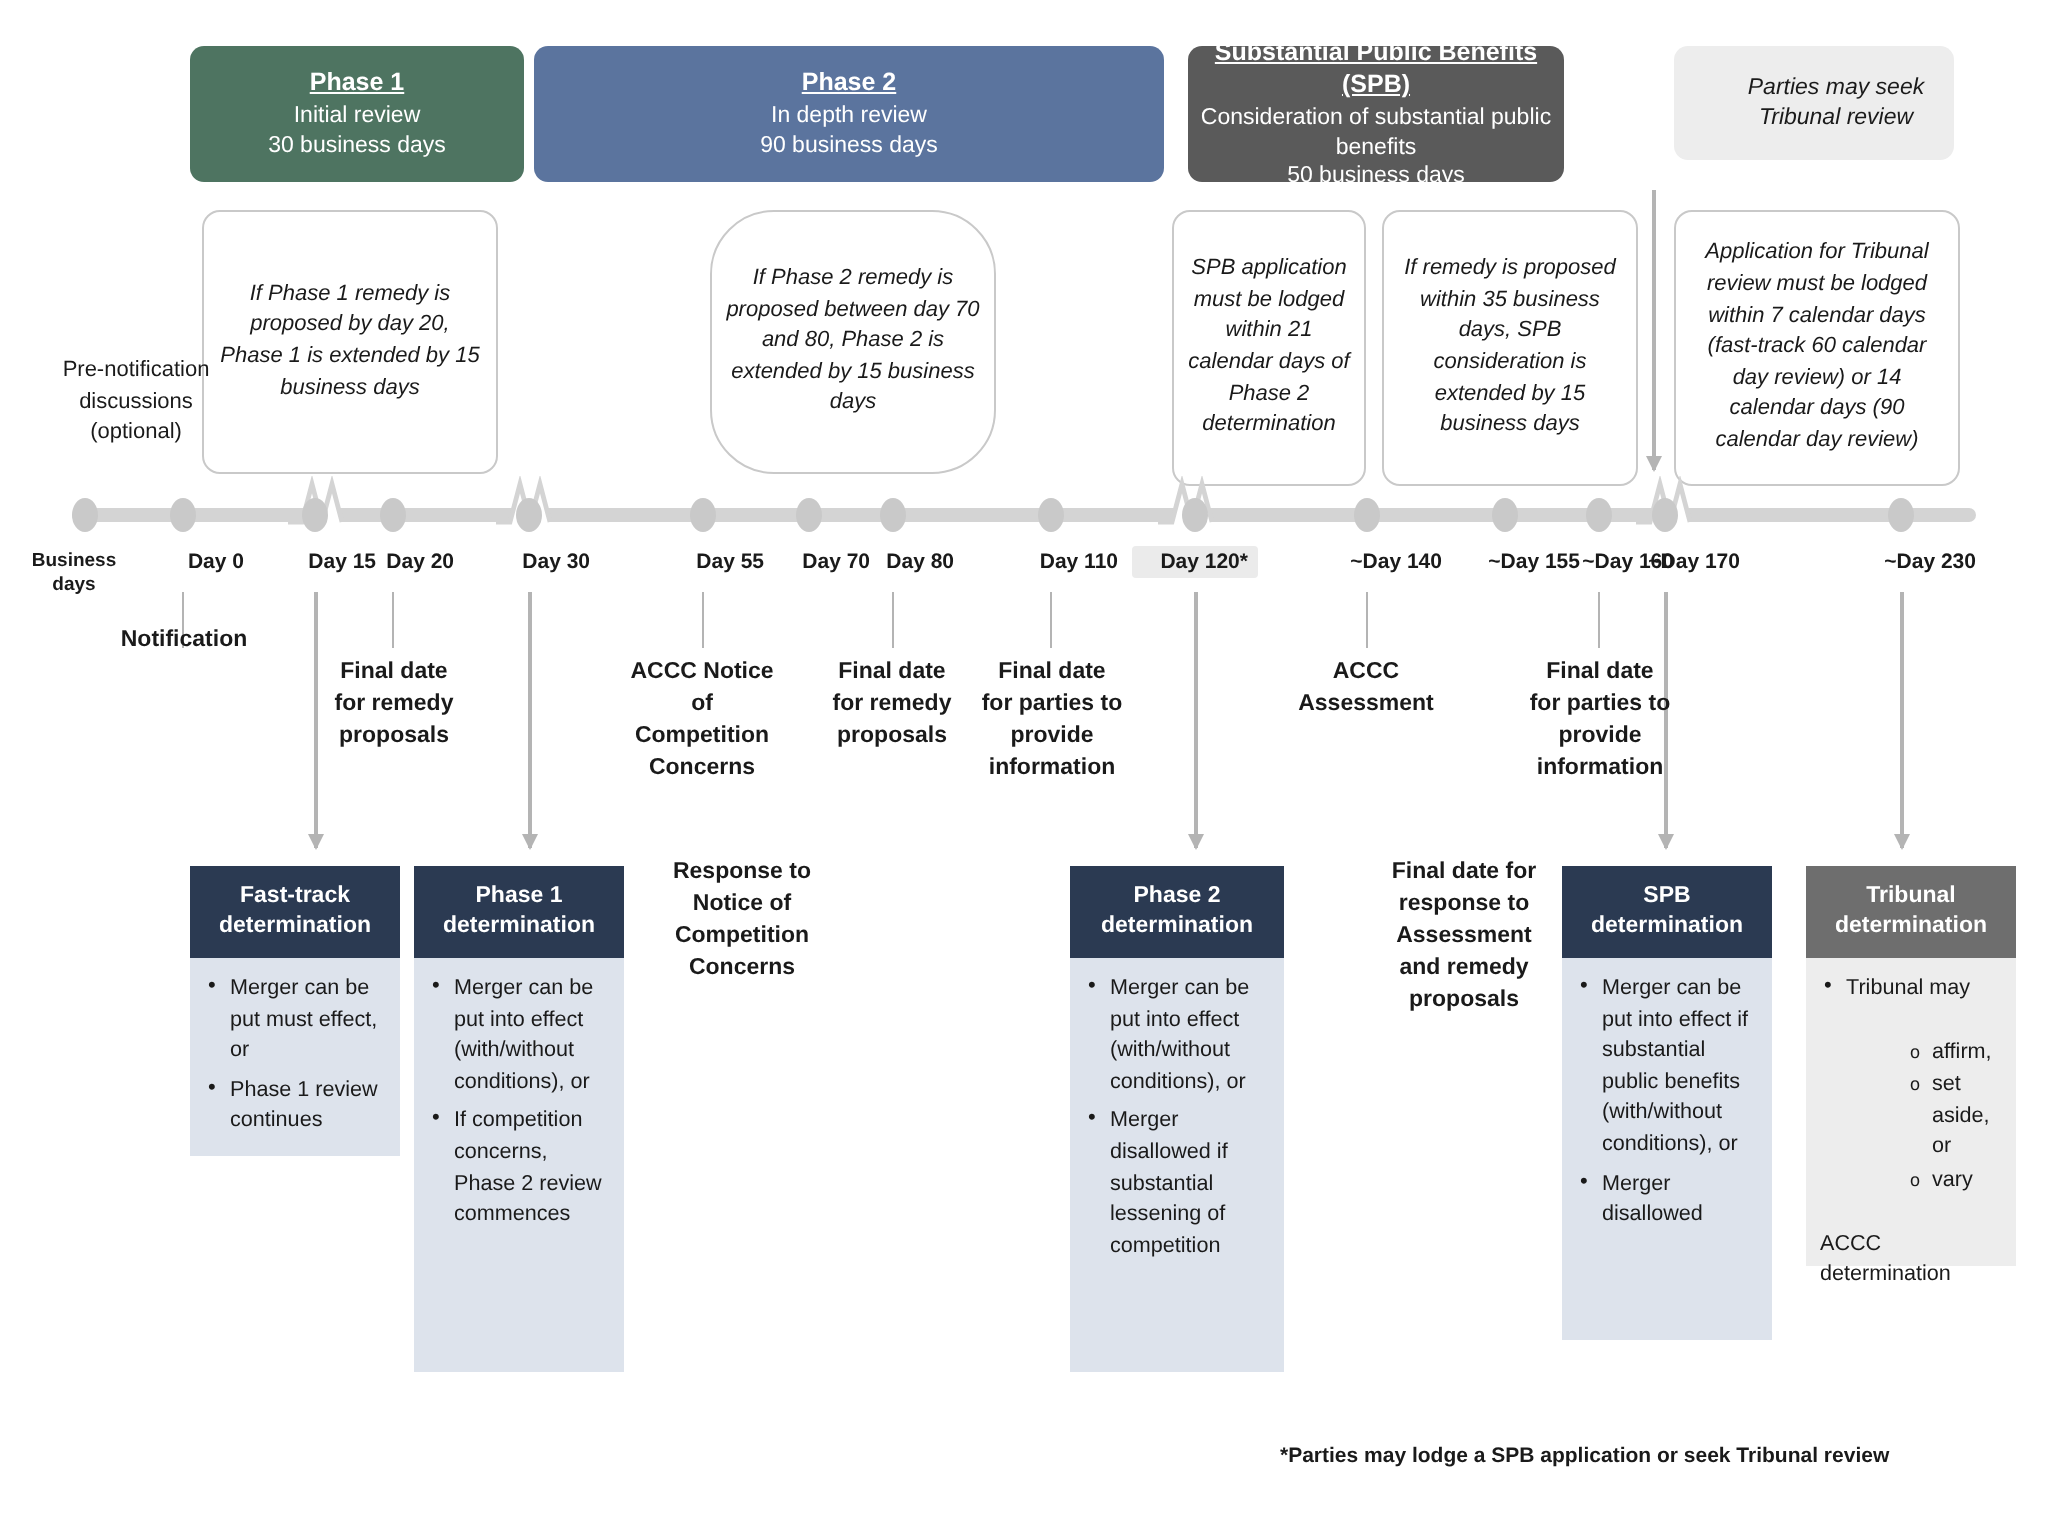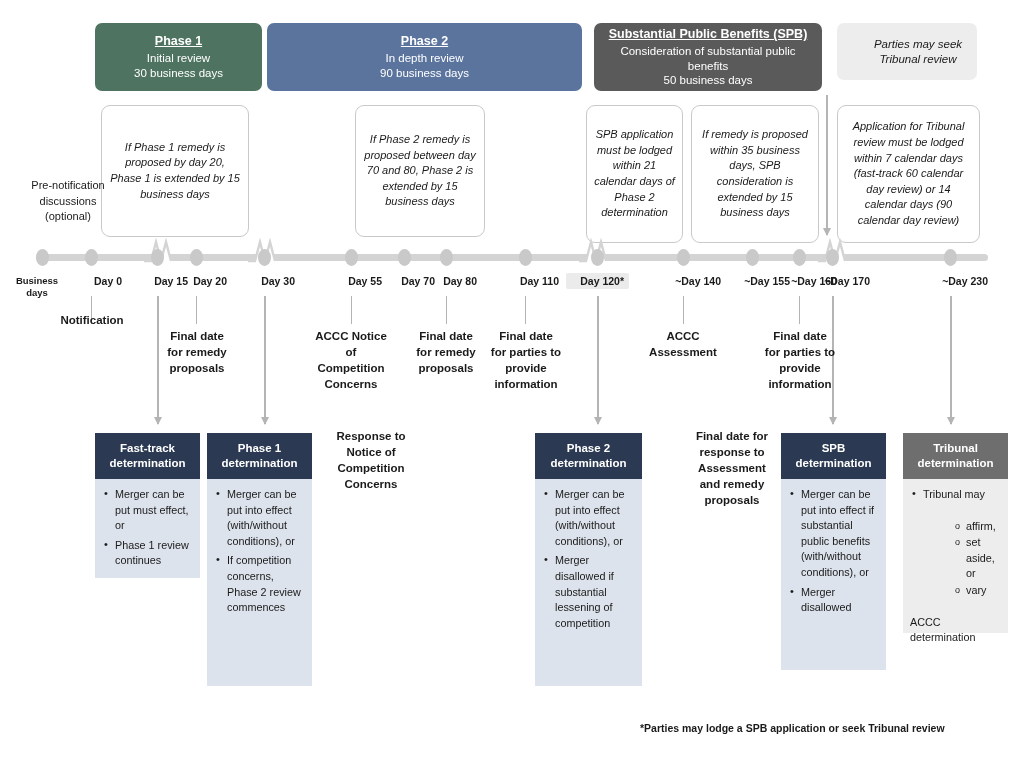--- a/index.html
+++ b/index.html
@@ -79,36 +79,36 @@
     <div class="pline">Initial review</div>
     <div class="pline">30 business days</div>
   </div>
 
   <div class="abs phase" style="left:267px;top:23px;width:315px;height:68px;background:#5B749E;">
     <div class="ptitle">Phase 2</div>
     <div class="pline">In depth review</div>
     <div class="pline">90 business days</div>
   </div>
 
-  <div class="abs phase" style="left:594px;top:23px;width:228px;height:68px;background:#5A5A5A;">
+  <div class="abs phase" style="left:594px;top:23px;width:188px;height:68px;background:#5A5A5A;">
     <div class="ptitle">Substantial Public Benefits (SPB)</div>
     <div class="pline">Consideration of substantial public benefits</div>
     <div class="pline">50 business days</div>
   </div>
 
   <div class="abs phase grey-soft" style="left:837px;top:23px;width:140px;height:57px;background:#EDEDED;padding-left:28px;">
     <div class="pline">Parties may seek</div>
     <div class="pline">Tribunal review</div>
   </div>
 
   <div class="abs note" style="left:101px;top:105px;width:148px;height:132px;">
     <span>If Phase 1 remedy is proposed by day 20, Phase 1 is extended by 15 business days</span>
   </div>
 
-  <div class="abs note" style="left:355px;top:105px;width:130px;height:132px;">
+  <div class="abs note" style="left:355px;top:105px;width:143px;height:132px;border-radius:32px;">
     <span>If Phase 2 remedy is proposed between day 70 and 80, Phase 2 is extended by 15 business days</span>
   </div>
 
   <div class="abs note" style="left:586px;top:105px;width:97px;height:138px;">
     <span>SPB application must be lodged within 21 calendar days of Phase 2 determination</span>
   </div>
 
   <div class="abs note" style="left:691px;top:105px;width:128px;height:138px;">
     <span>If remedy is proposed within 35 business days, SPB consideration is extended by 15 business days</span>
   </div>

